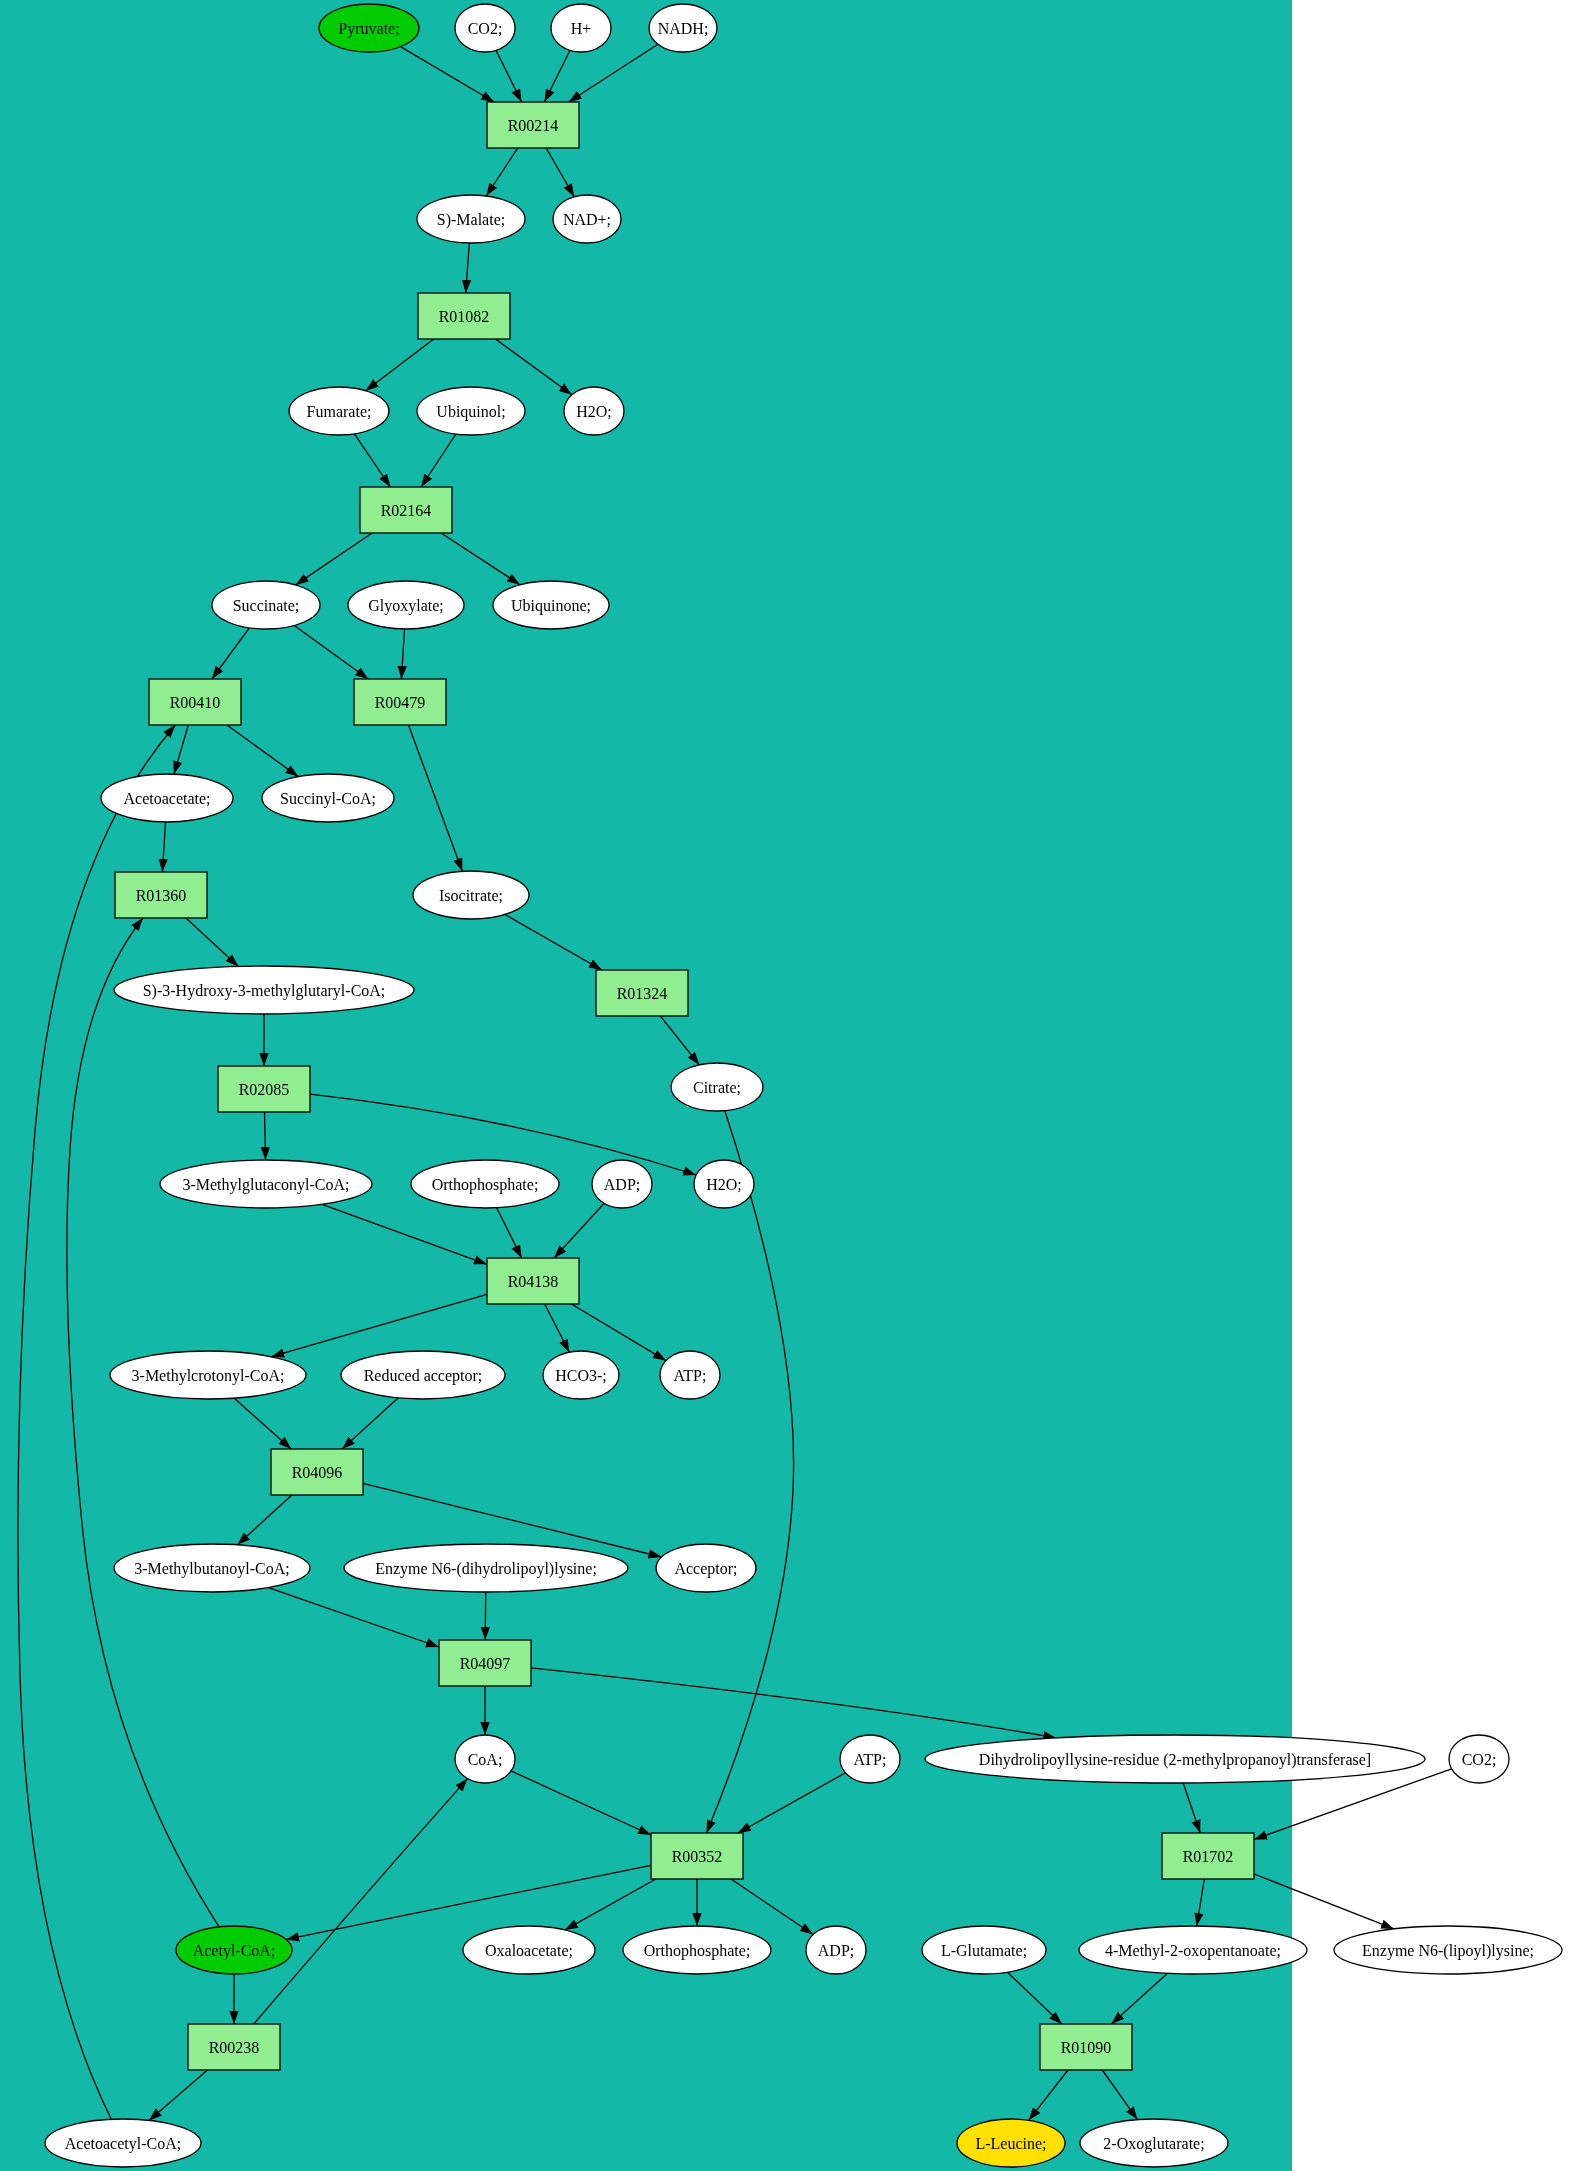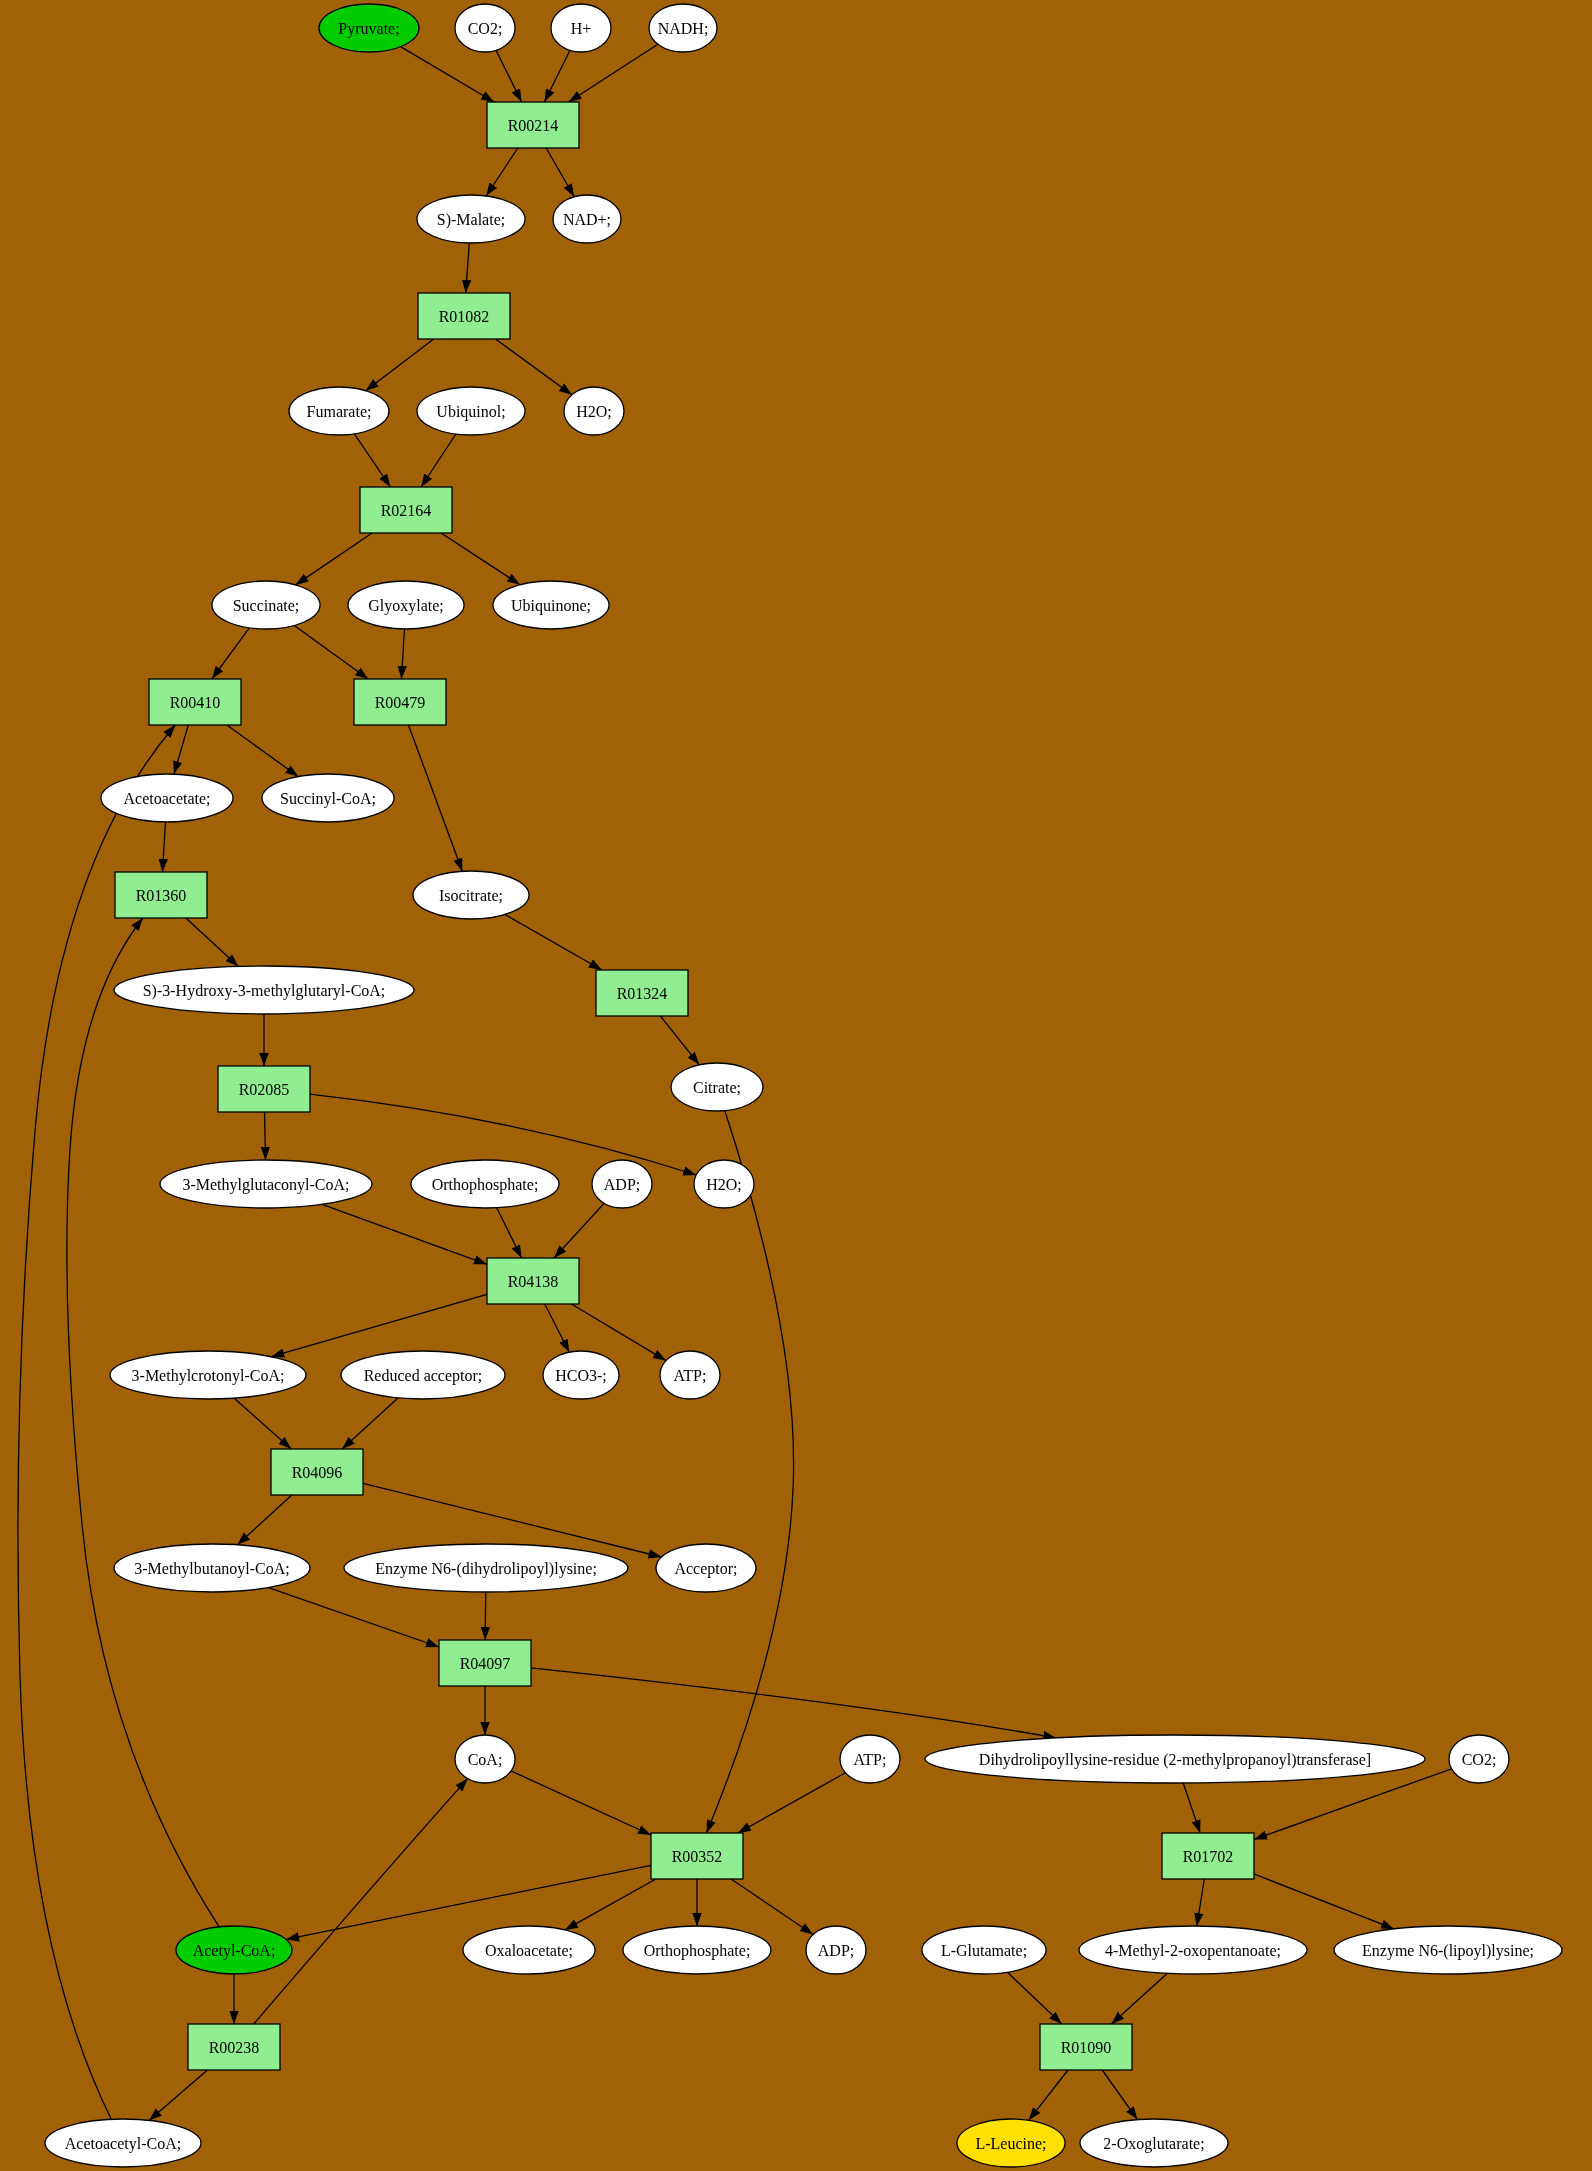--- a/index.html
+++ b/index.html
@@ -1,20 +1,20 @@
 <!DOCTYPE html>
 <html><head>
 <meta charset="utf-8">
 <style>
   html, body { margin: 0; padding: 0; background: #ffffff; }
   #canvas {
-    width: 1592px;
+    width: 1292px;
     height: 2171px;
     position: relative;
-    background: #a16207;
+    background: #14b8a6;
     font-family: "Liberation Serif", serif;
   }
   svg { display: block; }
   svg text {
     font-family: "Liberation Serif", serif;
     font-size: 16px;
     fill: #000000;
   }
   .edge {
     fill: none;

